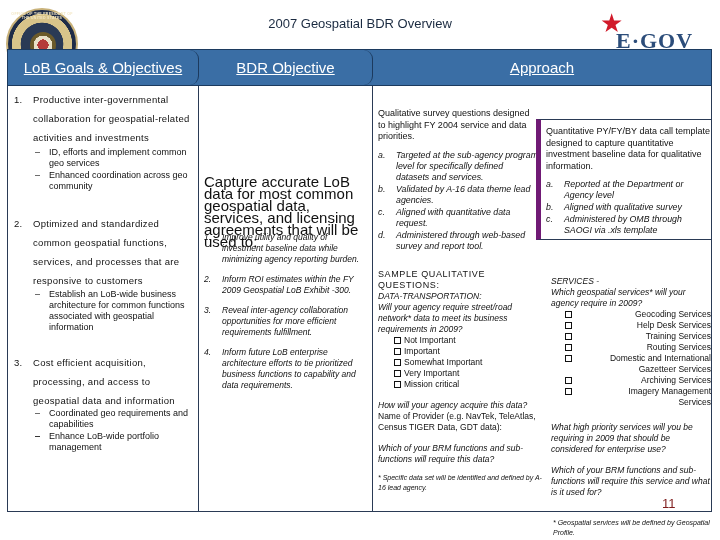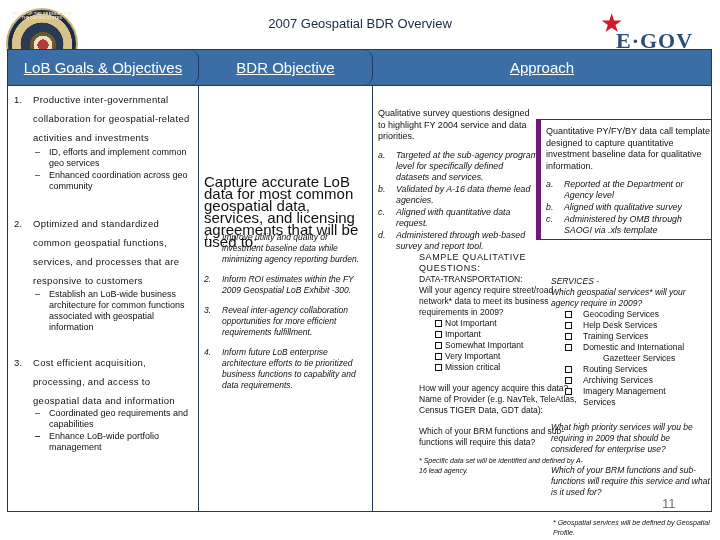--- a/index.html
+++ b/index.html
@@ -45,35 +45,35 @@
 
   .qual { position: absolute; left: 5px; top: 22px; width: 160px; font-size: 9px; line-height: 11.5px; }
   .alpha-list { margin-top: 7px; font-style: italic; font-size: 8.8px; line-height: 11px; }
   .alpha-item { position: relative; padding-left: 18px; margin-bottom: 1px; }
   .alpha-item .n { position: absolute; left: 0; top: 0; }
 
   .quant-box { position: absolute; left: 163px; top: 17px; width: 175px; height: 121px;
                border-left: 5px solid #701a75; border-bottom: 1px solid #2a3a55; border-top: 1px solid #2a3a55; margin-top: 16px; }
   .quant { position: absolute; left: 5px; top: 6px; width: 165px; font-size: 9px; line-height: 11.5px; }
 
-  .sample { position: absolute; left: 5px; top: 166px; width: 165px; font-size: 8.5px; line-height: 11px; margin-left: 41px; }
+  .sample { position: absolute; left: 5px; top: 183px; width: 165px; font-size: 8.5px; line-height: 11px; }
   .sample .caps { font-size: 9px; letter-spacing: 0.6px; }
-  .sample .it { }
+  .sample .it { font-style: italic; }
   .check { position: relative; padding-left: 26px; font-style: normal; }
   .check .box { position: absolute; left: 16px; top: 2px; width: 7px; height: 7px; border: 1px solid #111; }
   .gap { height: 10px; }
   .footnote-small { font-size: 7px; font-style: italic; line-height: 10px; }
 
   .services { position: absolute; left: 178px; top: 190px; width: 160px; font-size: 8.5px; line-height: 11px; }
   .services .it { font-style: italic; }
-  .svc { position: relative; padding-left: 32px; }
+  .svc { position: relative; padding-left: 32px; text-align: right; }
   .svc .box { position: absolute; left: 14px; top: 2px; width: 7px; height: 7px; border: 1px solid #111; }
   .svc .indent { padding-left: 20px; display: block; }
 
-  .page-num { position: absolute; left: 662px; top: 496px; font-size: 13px; color: #737373; }
+  .page-num { position: absolute; left: 662px; top: 496px; font-size: 13px; color: #7f1d1d; }
   .bottom-note { position: absolute; left: 553px; top: 518px; width: 165px; font-size: 7px; font-style: italic; line-height: 10px; }
 </style>
 </head>
 <body>
 
 <div class="seal">
   <div class="seal-text" style="font-size:3.5px;">OFFICE OF THE PRESIDENT OF THE UNITED STATES</div>
   <div class="eagle"></div>
 </div>
 <div class="title">2007 Geospatial BDR Overview</div>
@@ -168,22 +168,22 @@
       <div class="gap" style="height:8px"></div>
       <div class="footnote-small">* Specific data set will be identified and defined by A-16 lead agency.</div>
     </div>
 
     <div class="services">
       <div class="it">SERVICES -</div>
       <div class="it">Which geospatial services* will your agency require in 2009?</div>
       <div class="svc"><span class="box"></span><span>Geocoding Services</span></div>
       <div class="svc"><span class="box"></span><span>Help Desk Services</span></div>
       <div class="svc"><span class="box"></span><span>Training Services</span></div>
+      <div class="svc"><span class="box"></span><span>Routing Services</span></div>
       <div class="svc"><span class="box"></span><span>Domestic and International</span><span class="indent">Gazetteer Services</span></div>
-      <div class="svc"><span class="box"></span><span>Routing Services</span></div>
       <div class="svc"><span class="box"></span><span>Archiving Services</span></div>
       <div class="svc"><span class="box"></span><span>Imagery Management</span><br><span>Services</span></div>
       <div class="gap" style="height:14px"></div>
       <div class="it">What high priority services will you be requiring in 2009 that should be considered for enterprise use?</div>
       <div class="gap"></div>
       <div class="it">Which of your BRM functions and sub-functions will require this service and what is it used for?</div>
     </div>
   </div>
 </div>
 

